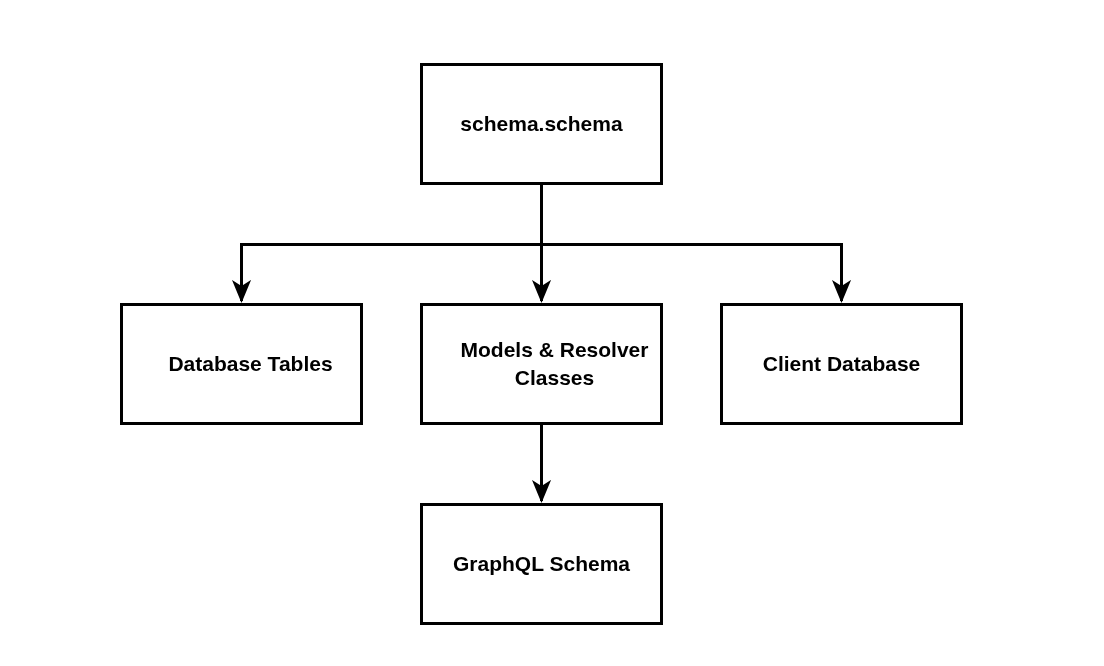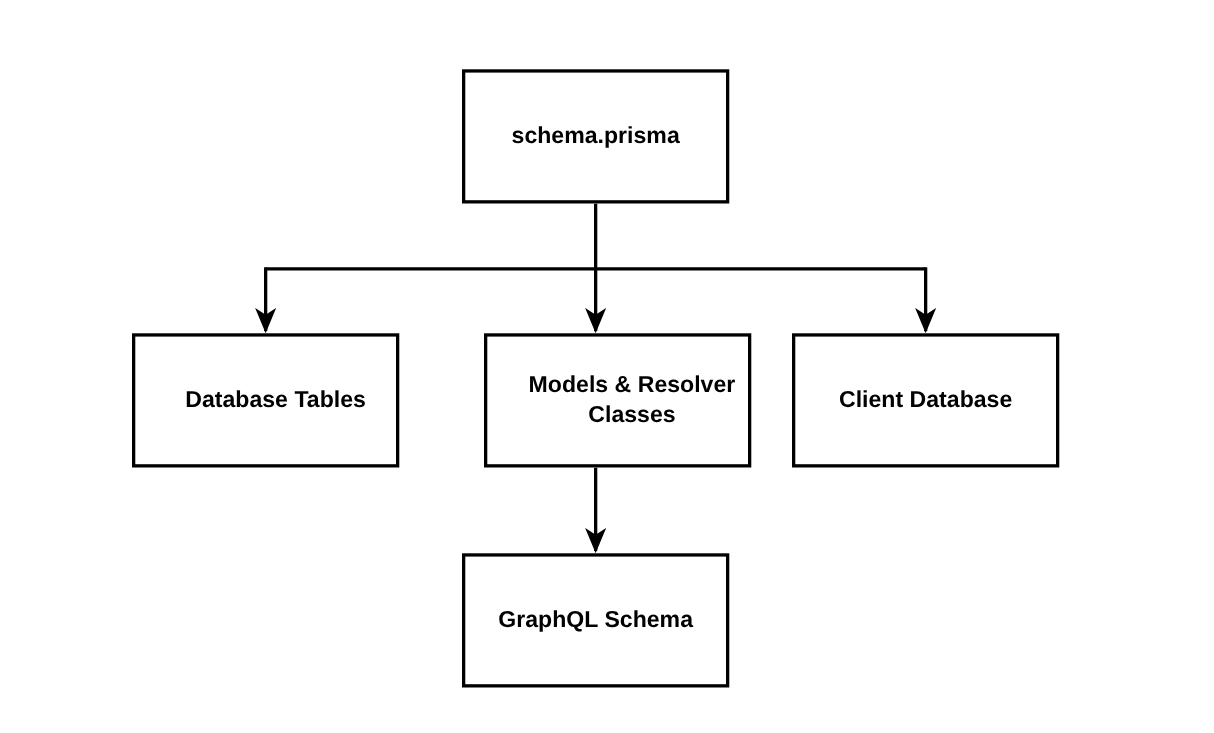--- a/index.html
+++ b/index.html
@@ -43,21 +43,21 @@
     padding: 0 10px;
   }
   .node-label {
     font-weight: bold;
     font-size: 21px;
     line-height: 1.32;
     color: #000000;
   }
   .node-schema          { left: 420px; top: 63px; }
   .node-database        { left: 120px; top: 303px; padding-left: 28px; }
-  .node-models          { left: 440px; top: 303px; padding-left: 36px; }
+  .node-models          { left: 420px; top: 303px; padding-left: 36px; }
   .node-client          { left: 720px; top: 303px; }
   .node-graphql         { left: 420px; top: 503px; }
 </style>
 </head>
 <body>
 
 <div class="canvas">
 
   <svg class="edges" viewBox="0 0 1104 666" xmlns="http://www.w3.org/2000/svg">
     <defs>
@@ -71,21 +71,21 @@
     <path d="M 241.5 244.5 L 841.5 244.5" stroke="#000000" stroke-width="3" fill="none"></path>
 
     <path d="M 241.5 243 L 241.5 301" stroke="#000000" stroke-width="3" fill="none" marker-end="url(#arrowhead)"></path>
 
     <path d="M 841.5 243 L 841.5 301" stroke="#000000" stroke-width="3" fill="none" marker-end="url(#arrowhead)"></path>
 
     <path d="M 541.5 425 L 541.5 501" stroke="#000000" stroke-width="3" fill="none" marker-end="url(#arrowhead)"></path>
   </svg>
 
   <div class="node node-schema">
-    <span class="node-label">schema.prisma</span>
+    <span class="node-label">schema.schema</span>
   </div>
 
   <div class="node node-database">
     <span class="node-label">Database Tables</span>
   </div>
 
   <div class="node node-models">
     <span class="node-label">Models &amp; Resolver Classes</span>
   </div>
 

